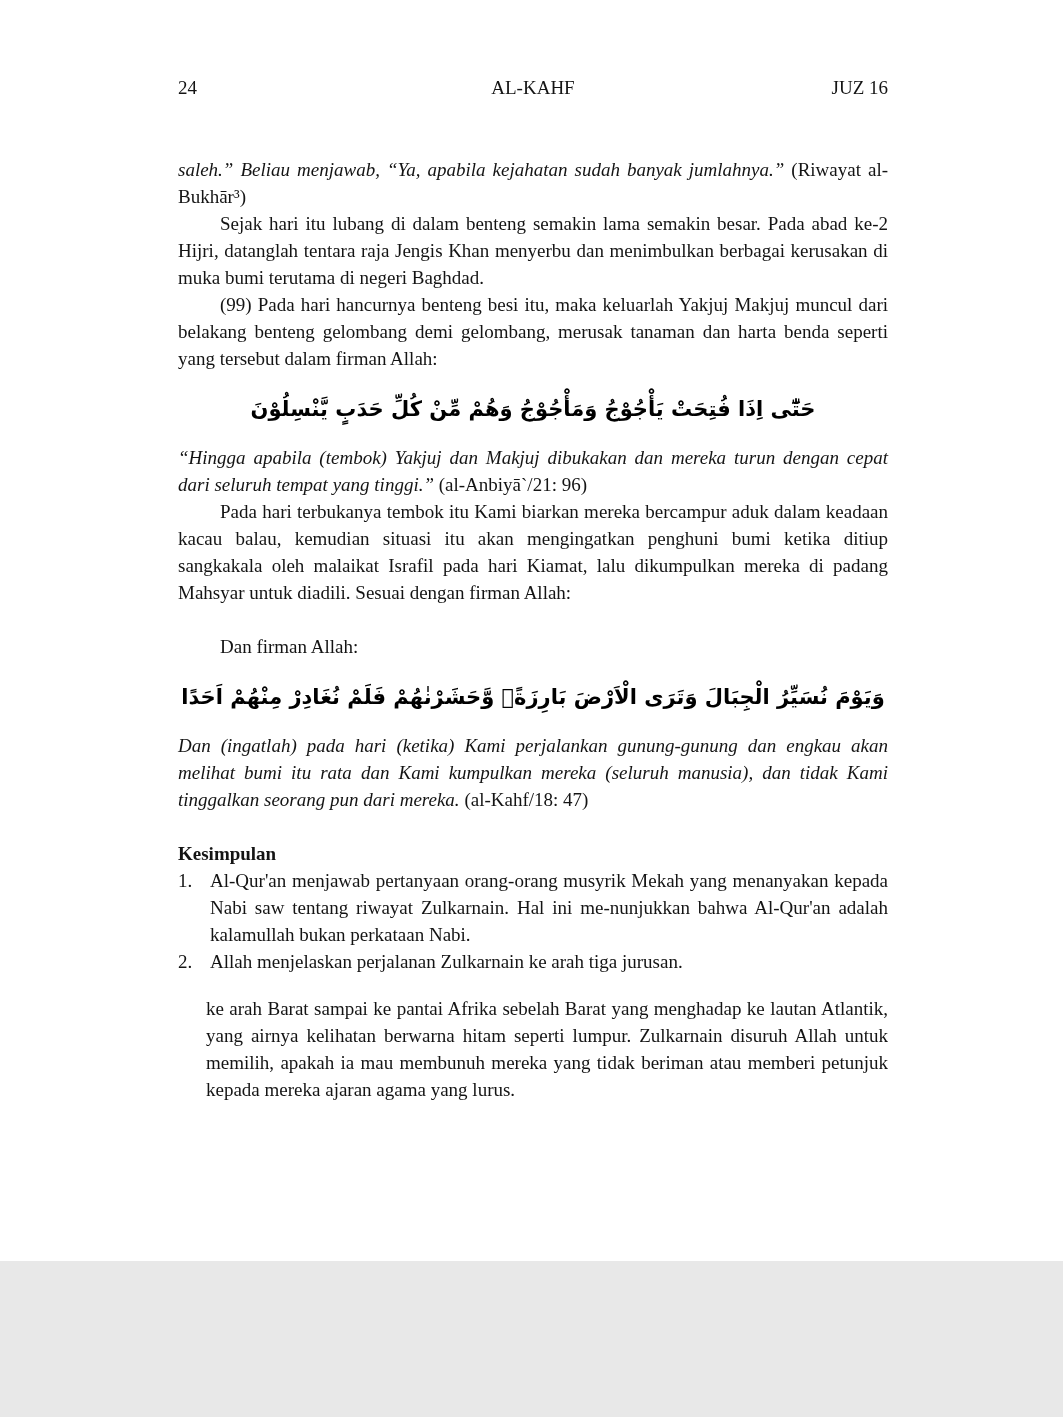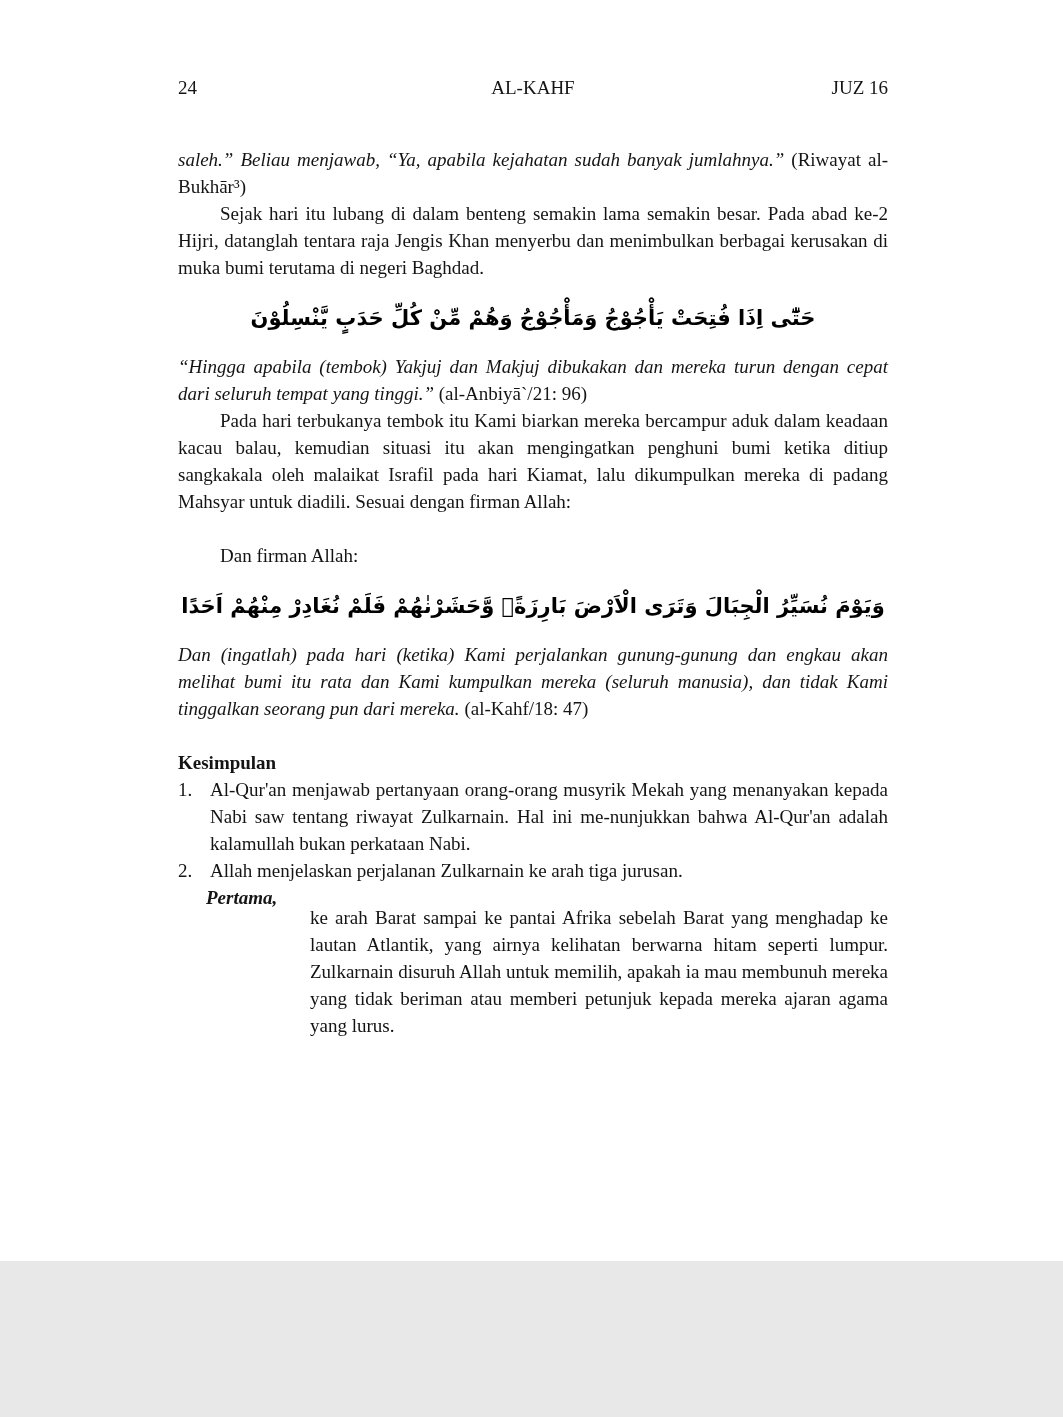--- a/index.html
+++ b/index.html
@@ -22,21 +22,21 @@
     grid-template-columns: 1fr auto 1fr;
     font-size: 19px;
     line-height: 24px;
   }
   .hdr-left   { text-align: left; }
   .hdr-center { text-align: center; }
   .hdr-right  { text-align: right; }
 
   .body {
     position: absolute;
-    top: 146px;
+    top: 156px;
     left: 178px;
     width: 710px;
     font-size: 19px;
     line-height: 27px;
   }
   .body p { margin: 0; }
   .just { text-align: justify; }
   .ind  { text-indent: 42px; }
   .it   { font-style: italic; }
   .mt   { margin-top: 27px !important; }
@@ -78,20 +78,21 @@
     <span class="hdr-center">AL-KAHF</span>
     <span class="hdr-right">JUZ 16</span>
   </div>
 
   <div class="body">
 
     <p class="just"><span class="it">saleh.” Beliau menjawab, “Ya, apabila kejahatan sudah banyak  jumlahnya.”</span> <span>(Riwayat al-Bukhār³)</span></p>
 
     <p class="just ind">Sejak hari itu lubang di dalam benteng semakin lama semakin besar. Pada abad ke-2 Hijri, datanglah tentara raja Jengis Khan menyerbu dan menimbulkan berbagai kerusakan di muka bumi terutama di negeri Baghdad.</p>
 
+    <p class="just ind">(99) Pada hari hancurnya benteng besi itu, maka keluarlah Yakjuj Makjuj muncul dari belakang benteng gelombang demi gelombang, merusak tanaman dan harta benda seperti yang tersebut dalam firman Allah:</p>
 
     <p class="arabic">حَتّٰٓى اِذَا فُتِحَتْ يَأْجُوْجُ وَمَأْجُوْجُ وَهُمْ مِّنْ كُلِّ حَدَبٍ يَّنْسِلُوْنَ</p>
 
     <p class="just"><span class="it">“Hingga apabila (tembok) Yakjuj dan Makjuj dibukakan dan mereka turun dengan cepat dari seluruh tempat yang tinggi.”</span> <span>(al-Anbiyā`/21: 96)</span></p>
 
     <p class="just ind">Pada hari terbukanya tembok itu Kami biarkan mereka bercampur aduk dalam keadaan kacau balau, kemudian situasi itu akan mengingatkan penghuni bumi ketika ditiup sangkakala oleh malaikat Israfil pada hari Kiamat, lalu dikumpulkan mereka di padang Mahsyar untuk diadili. Sesuai dengan firman Allah:</p>
 
 
 
     <p class="just ind mt">Dan firman Allah:</p>
@@ -107,18 +108,17 @@
         <span class="li-num">1.</span>
         <span class="li-body">Al-Qur'an menjawab pertanyaan orang-orang musyrik Mekah yang menanyakan kepada Nabi saw tentang riwayat Zulkarnain. Hal ini me-nunjukkan bahwa Al-Qur'an adalah kalamullah bukan perkataan Nabi.</span>
       </div>
       <div class="li">
         <span class="li-num">2.</span>
         <span class="li-body">Allah menjelaskan perjalanan Zulkarnain ke arah tiga jurusan.</span>
       </div>
     </div>
 
     <div class="pertama">
-      <span class="pertama-label">Pertama,</span>
       <span class="pertama-body">ke arah Barat sampai ke pantai Afrika sebelah Barat yang menghadap ke lautan Atlantik, yang airnya kelihatan berwarna hitam seperti lumpur. Zulkarnain disuruh Allah untuk memilih, apakah ia mau membunuh mereka yang tidak beriman atau memberi petunjuk kepada mereka ajaran agama yang lurus.</span>
     </div>
 
   </div>
 </div>
 
 </body></html>

